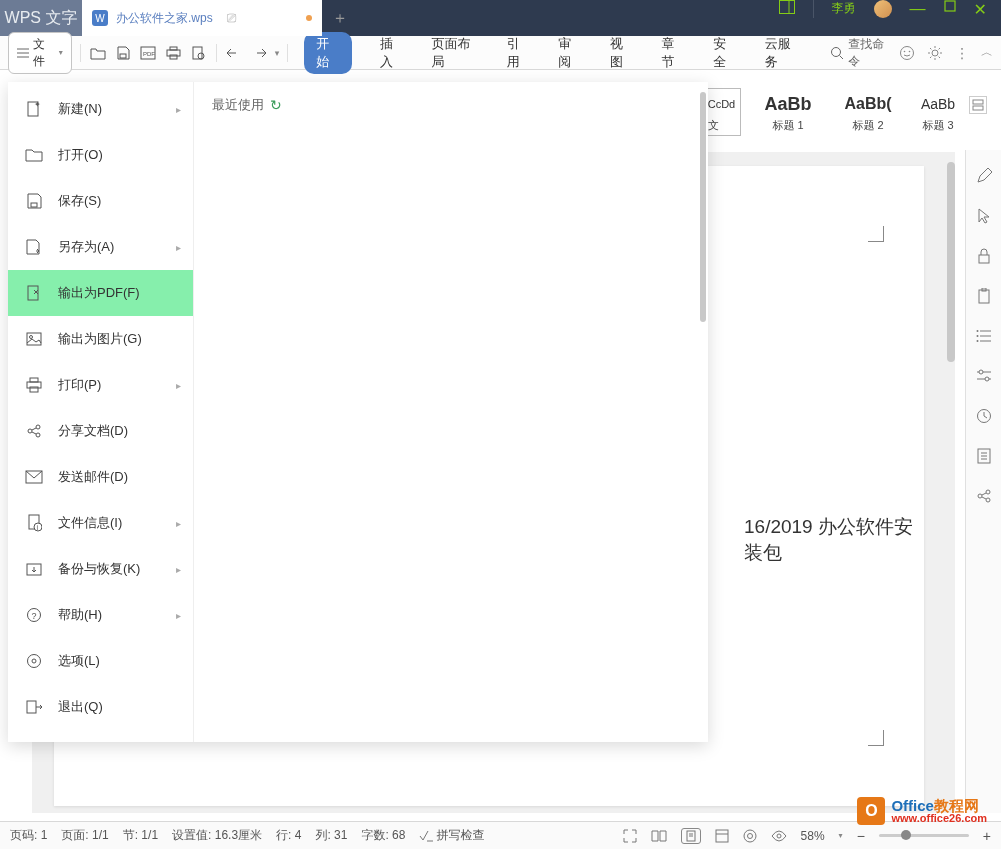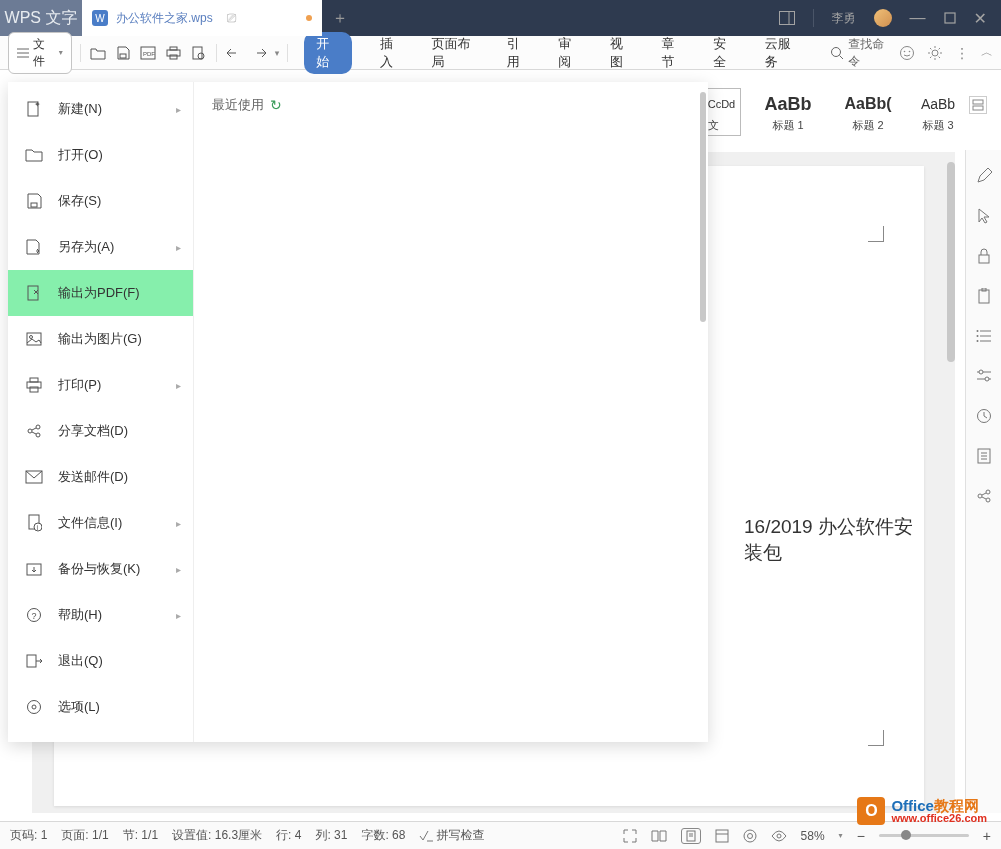--- a/index.html
+++ b/index.html
@@ -7,21 +7,21 @@
 
 
 .titlebar { height:36px; background:#2e3a4f; display:flex; align-items:stretch; color:#e8ecf0; }
 .app-tab { background:#6c7b95; width:82px; display:flex; align-items:center; justify-content:center; font-size:16px; }
 .doc-tab { background:#fff; color:#5a7fbf; display:flex; align-items:center; padding:0 10px; gap:8px; position:relative; width:240px; }
 .doc-tab .wicon { width:16px; height:16px; background:#4a7dc8; border-radius:3px; color:#fff; font-size:10px; display:flex; align-items:center; justify-content:center; }
 .doc-tab .dot { width:6px; height:6px; background:#f0a050; border-radius:50%; margin-left:auto; }
 .doc-tab .screen { margin-left:6px; color:#aaa; }
 .add-tab { width:36px; display:flex; align-items:center; justify-content:center; color:#999; font-size:16px; }
 .titlebar-spacer { flex:1; }
-.win-controls { display:flex; align-items:center; gap:18px; padding:0 14px; color:#a3a3a3; }
+.win-controls { display:flex; align-items:flex-start; gap:18px; padding:0 14px; color:#84cc16; }
 .vsep { width:1px; height:18px; background:#4a5568; }
 .avatar { width:18px; height:18px; border-radius:50%; background:linear-gradient(135deg,#f0c078,#d09050); }
 
 
 .toolbar { height:34px; border-bottom:1px solid #d8d8d8; display:flex; align-items:center; padding:0 8px; gap:6px; background:#fcfcfc; }
 .file-btn { display:flex; align-items:center; gap:4px; padding:3px 8px; border:1px solid #c5c5c5; border-radius:6px; background:#fff; font-size:12px; }
 .file-btn .burger { display:inline-block; width:12px; }
 .tb-icon { width:20px; height:20px; display:flex; align-items:center; justify-content:center; color:#555; }
 .tb-sep { width:1px; height:18px; background:#e0e0e0; margin:0 2px; }
 .ribbon-tabs { display:flex; align-items:center; gap:28px; margin-left:8px; font-size:13px; color:#333; }
@@ -363,35 +363,35 @@
           <svg width="16" height="16" viewBox="0 0 16 16">
             <circle cx="8" cy="8" r="6.5" fill="none" stroke="currentColor"></circle>
             <text x="5.5" y="12" font-size="9" fill="currentColor">?</text>
           </svg>
         </span>
         <span>帮助(H)</span>
         <span class="chev">▸</span>
       </div>
     <div class="fm-item">
         <span class="fm-ico">
+          <svg width="16" height="16" viewBox="0 0 16 16">
+            <circle cx="8" cy="8" r="6.5" fill="none" stroke="currentColor"></circle>
+            <circle cx="8" cy="8" r="2" fill="none" stroke="currentColor"></circle>
+          </svg>
+        </span>
+        <span>选项(L)</span>
+      </div>
+    <div class="fm-item">
+        <span class="fm-ico">
           <svg width="18" height="16" viewBox="0 0 18 16">
             <rect x="2" y="2" width="9" height="12" fill="none" stroke="currentColor"></rect>
             <path d="M11 8h6m-2-2l2 2-2 2" fill="none" stroke="currentColor"></path>
           </svg>
         </span>
         <span>退出(Q)</span>
-      </div>
-    <div class="fm-item">
-        <span class="fm-ico">
-          <svg width="16" height="16" viewBox="0 0 16 16">
-            <circle cx="8" cy="8" r="6.5" fill="none" stroke="currentColor"></circle>
-            <circle cx="8" cy="8" r="2" fill="none" stroke="currentColor"></circle>
-          </svg>
-        </span>
-        <span>选项(L)</span>
       </div>
   </div>
   <div class="file-menu-right">
     <div class="recent-hdr">
       <span>最近使用</span>
       <span class="refresh">↻</span>
     </div>
     <div class="fm-scroll"></div>
   </div>
 </div>

